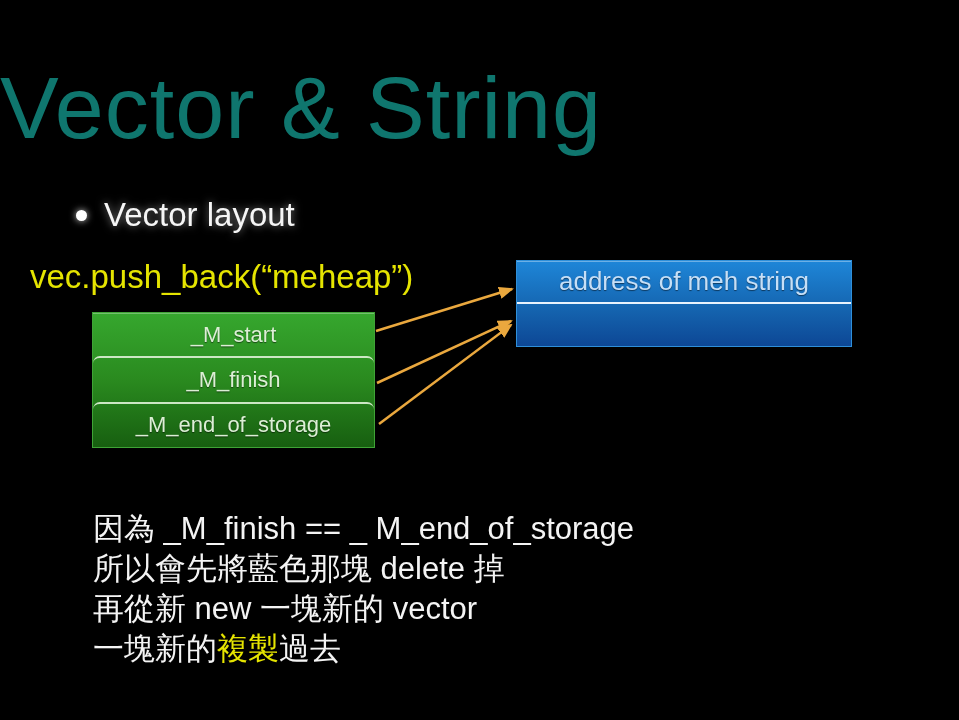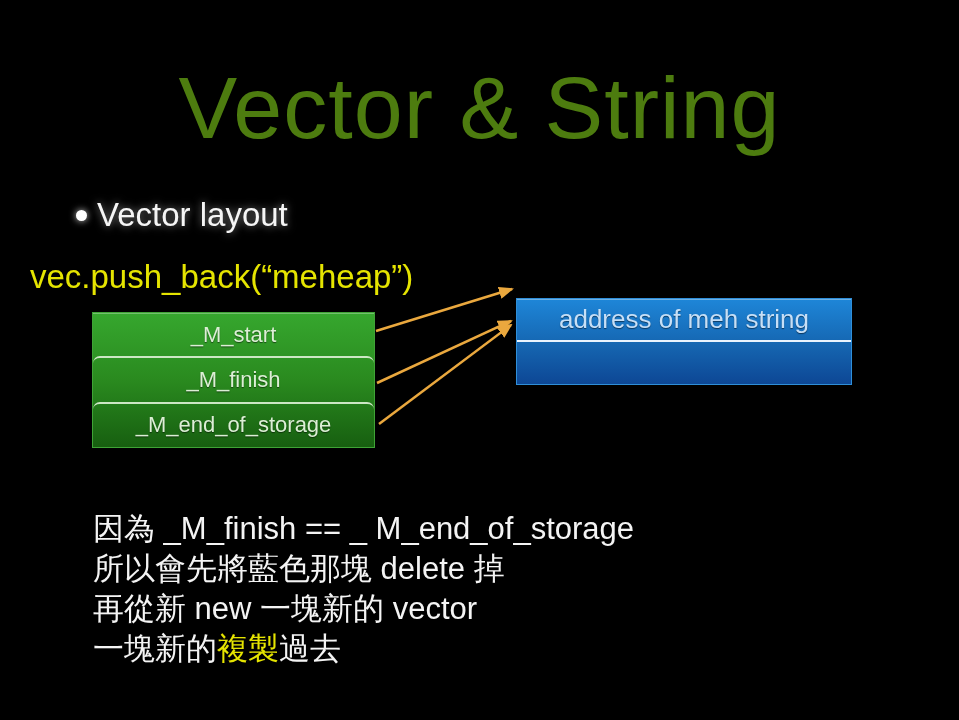--- a/index.html
+++ b/index.html
@@ -2,27 +2,27 @@
 <html><head>
 <meta charset="utf-8">
 <style>
   html,body { margin:0; padding:0; background:#000; }
   .slide {
     position:relative; width:959px; height:720px; background:#000000;
     overflow:hidden; font-family:"Liberation Sans","DejaVu Sans",sans-serif;
   }
   .slide-title {
     position:absolute; left:0; right:0; top:64px; margin:0;
-    text-align:center; font-size:88px; line-height:88px; font-weight:300;
-    color:#4d7c0f; letter-spacing:1px;
+    text-align:left; font-size:88px; line-height:88px; font-weight:300;
+    color:#0f766e; letter-spacing:1px;
     text-shadow:0 2px 4px rgba(0,0,0,.8);
   }
   .bullet-row {
     position:absolute; left:76px; top:196px;
-    display:flex; align-items:center; gap:10px;
+    display:flex; align-items:center; gap:17px;
     font-size:33px; color:#f6f6f6;
     text-shadow:0 0 9px rgba(255,255,255,.55), 0 2px 3px rgba(0,0,0,.9);
   }
   .bullet-dot {
     width:11px; height:11px; border-radius:50%; background:#ffffff;
     box-shadow:0 0 7px rgba(255,255,255,.8); flex:none;
   }
   .code-line {
     position:absolute; left:30px; top:258px;
     font-size:33px; color:#e5e400; white-space:nowrap;
@@ -39,21 +39,20 @@
     flex:1; display:flex; align-items:center; justify-content:center;
     font-size:22px; color:#dcefd5; text-shadow:0 1px 1px rgba(0,0,0,.5);
   }
   .vector-row + .vector-row { border-top:2px solid #cde7c5;border-radius:7px; }
   .heap-box {
     position:absolute; left:516px; top:260px; width:334px; height:85px;
     display:flex; flex-direction:column;
     border:1px solid #2f8fd9;
     background:linear-gradient(180deg,#1e86d8 0%,#1565b0 55%,#0d4795 100%);
     box-shadow:inset 0 1px 0 rgba(255,255,255,.35);
-    margin-top:38px;
   }
   .heap-row {
     display:flex; align-items:center; justify-content:center;
     font-size:26px; color:#c6dff7; text-shadow:0 1px 1px rgba(0,0,0,.5);
   }
   .heap-row-top { height:41px; border-bottom:2px solid #e9f3fd; }
   .heap-row-bottom { flex:1; }
   .arrows-layer { position:absolute; left:0; top:0; pointer-events:none; }
   .notes-block {
     position:absolute; left:93px; top:509px; width:640px;

